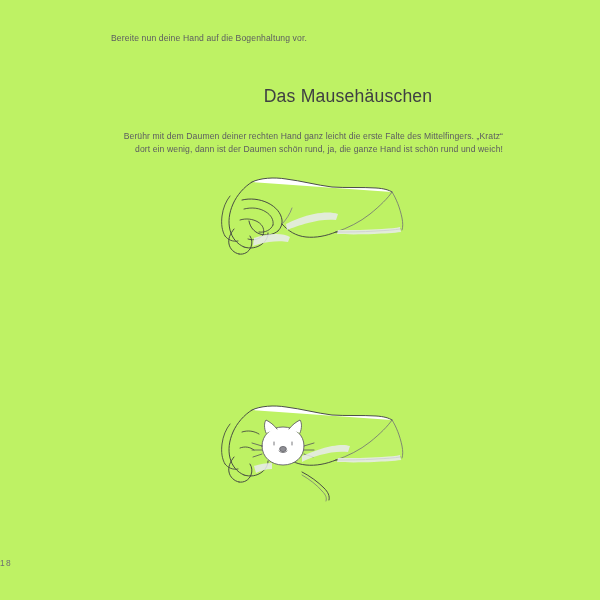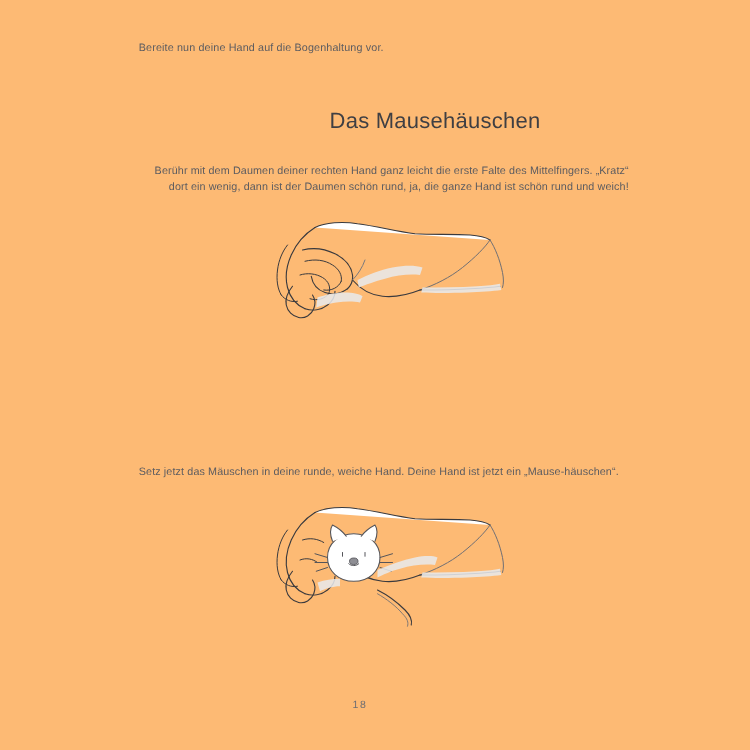--- a/index.html
+++ b/index.html
@@ -13,21 +13,21 @@
     font-family: "Liberation Sans", "DejaVu Sans", sans-serif;
     color: #4a4a4d;
     overflow: hidden;
     position: relative;
   }
   .page {
     position: absolute;
     inset: 0;
     width: 600px;
     height: 600px;
-    background: #fdba74;
+    background: #bef264;
   }
   .intro-line {
     position: absolute;
     left: 111px;
     top: 32px;
     width: 400px;
     font-size: 8.6px;
     line-height: 13px;
     color: #5c5c60;
     letter-spacing: 0.12px;
@@ -63,21 +63,20 @@
     text-align: center;
   }
   .figure svg { display: block; margin: 0 auto; }
   .fig-one { top: 176px; }
   .fig-two { top: 402px; }
   .page-number {
     position: absolute;
     left: 0;
     top: 558px;
     width: 576px;
-    text-align: center;
     font-size: 8.4px;
     color: #6e6e72;
     letter-spacing: 1.4px;
   }
 </style>
 </head>
 <body>
 
 <div class="page">
 
@@ -110,21 +109,20 @@
         <path d="M202 16 C206 22, 210 32, 212 42 C213 47, 213 51, 212 54" fill="none" stroke-width="0.8" stroke="#6f6f74"></path>
       </g>
       <g fill="#e9ebee" opacity="0.85" stroke="none">
         <path d="M148 54 C162 54, 178 54, 192 53 C200 52.5, 206 52, 210 51 L211 56 C204 57, 194 57.5, 184 58 C170 58.5, 156 58.5, 147 58 Z"></path>
         <path d="M96 48 C104 44, 114 40, 124 38 C134 36, 142 36, 148 38 L146 44 C138 43, 128 44, 118 47 C110 49, 102 52, 97 54 Z"></path>
         <path d="M64 62 C70 60, 78 58, 86 58 C92 58, 97 59, 100 61 L98 66 C93 65, 86 65, 79 66 C72 67, 66 69, 63 70 Z"></path>
       </g>
     </svg>
   </div>
 
-  <div class="para para-two">Setz jetzt das Mäuschen in deine runde, weiche Hand. Deine Hand ist jetzt ein „Mause-häuschen“.</div>
 
   <div class="figure fig-two">
     <svg width="220" height="110" viewBox="0 0 220 110" xmlns="http://www.w3.org/2000/svg">
       <g fill="none" stroke="#3a3a3e" stroke-width="0.9" stroke-linecap="round" stroke-linejoin="round">
         <path d="M62 8 C70 4, 84 3, 96 5 C112 7, 126 11, 142 13 C156 14, 172 13, 186 14 C194 14.5, 199 16, 202 18" fill="#ffffff"></path>
         <path d="M202 18 C198 24, 190 32, 180 40 C170 48, 158 54, 146 58" fill="none" stroke="#6f6f74" stroke-width="0.8"></path>
         <path d="M146 58 C136 62, 126 64, 116 63 C106 62, 98 58, 92 52" fill="none"></path>
         <path d="M62 8 C54 13, 47 21, 43 30 C39 39, 38 48, 40 56 C42 64, 47 70, 54 73" fill="none"></path>
         <path d="M54 73 C60 75, 67 74, 72 70 C76 67, 78 63, 78 59" fill="none"></path>
         <path d="M40 22 C36 27, 33 34, 32 42 C31 50, 32 57, 35 62" fill="none" stroke-width="0.8"></path>

